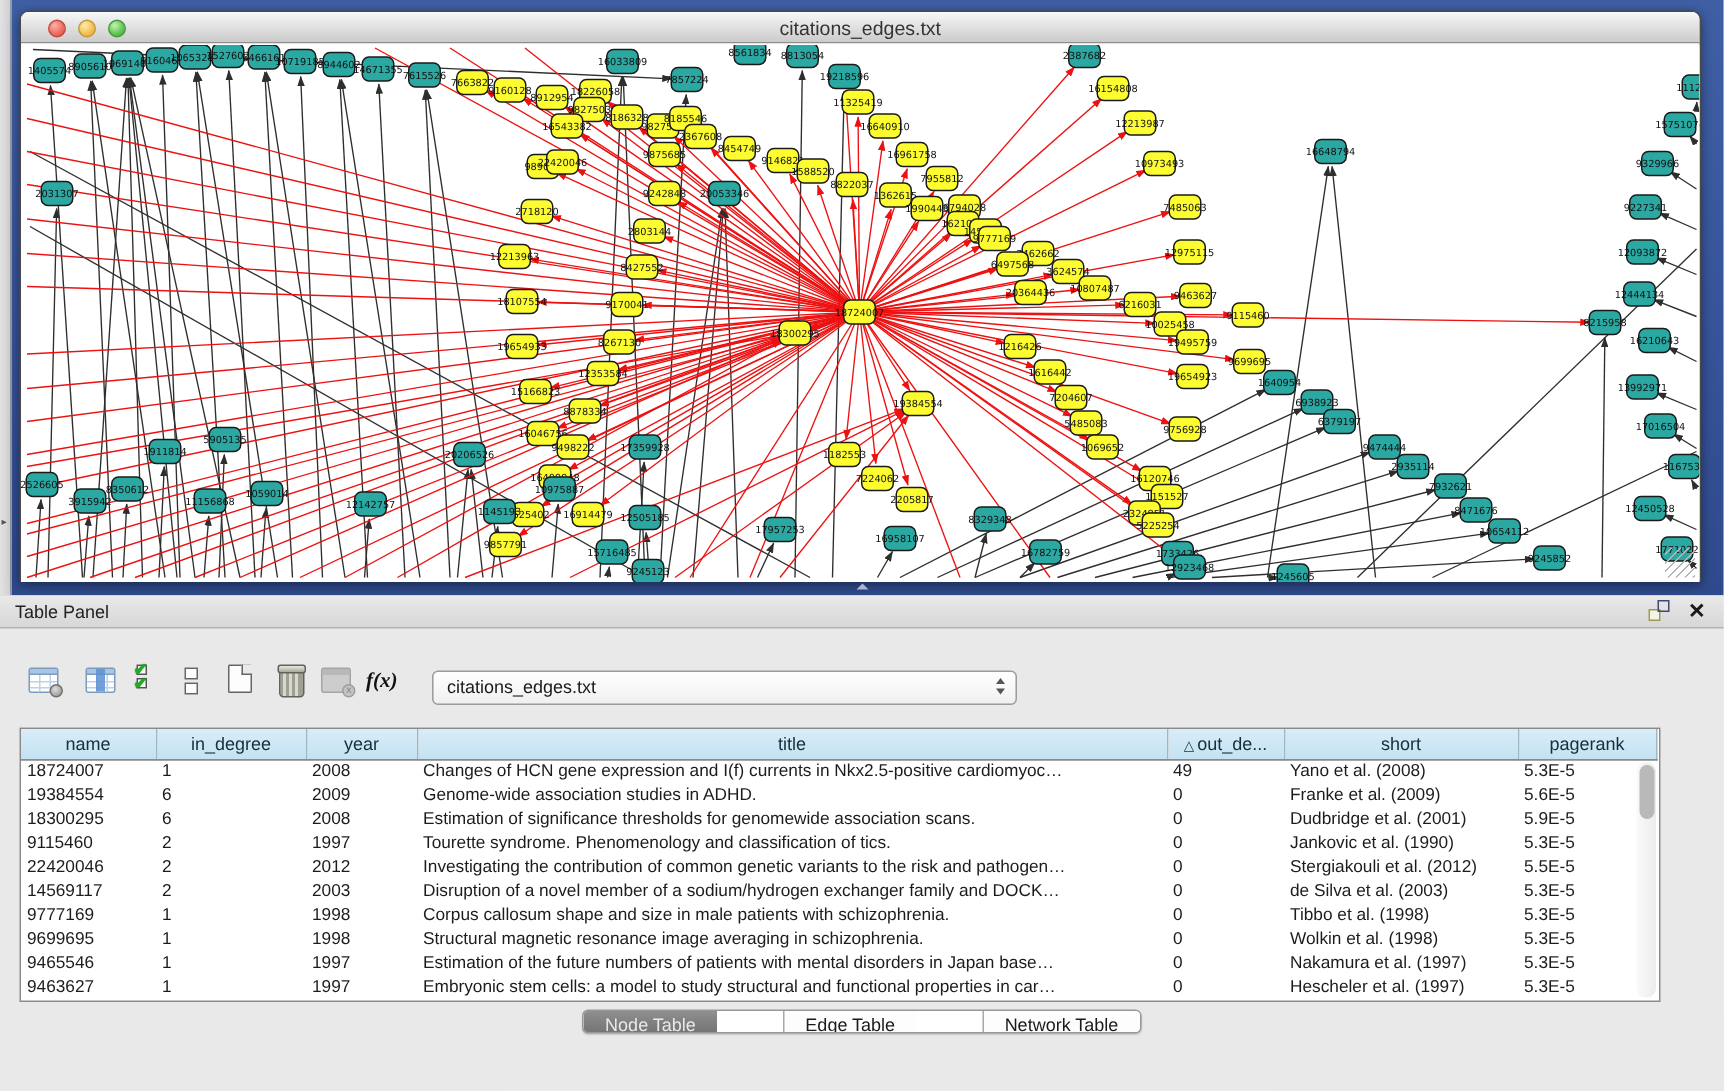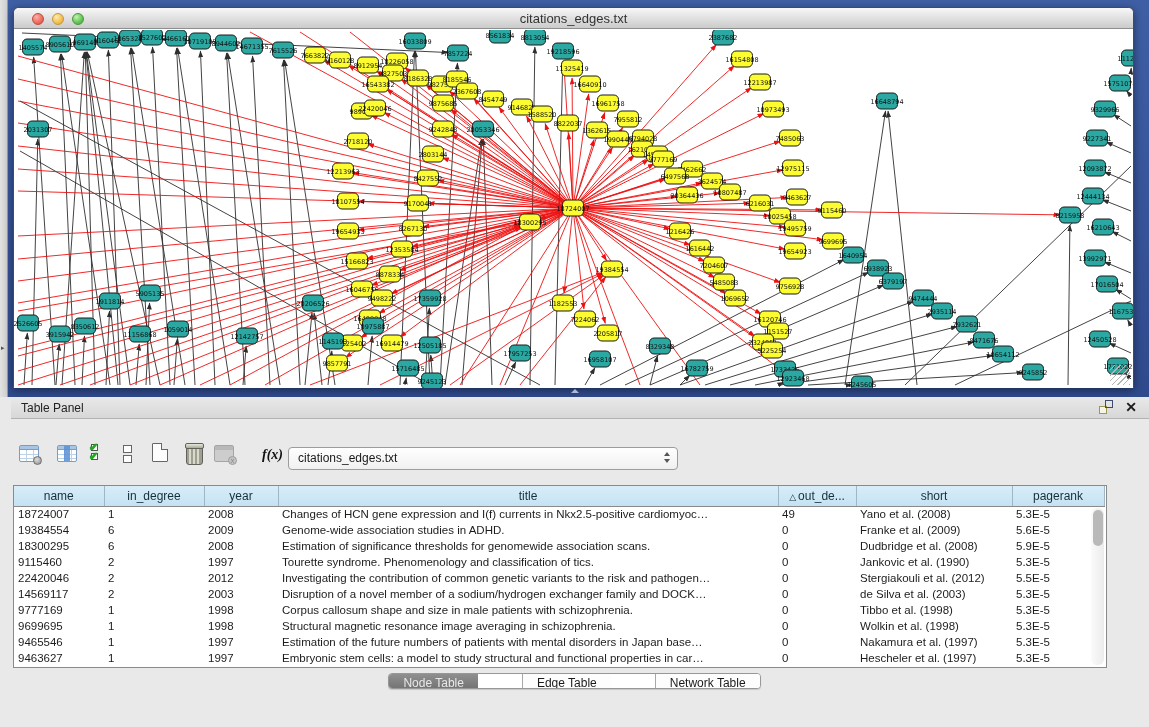--- a/index.html
+++ b/index.html
@@ -31,21 +31,21 @@
   .graph-canvas svg { display:block; }
   .resize-grip { position:absolute; right:3px; bottom:3px; width:20px; height:20px;
     background:repeating-linear-gradient(135deg,transparent 0 3px,#b5b5b5 3px 4px); }
   .split-handle { position:absolute; left:569px; top:389px; width:12px; height:7px; opacity:.8; }
   .split-handle:before { content:""; position:absolute; left:2px; top:0;
     border-left:4px solid transparent; border-right:4px solid transparent; border-bottom:4px solid #cdd6ea; }
 
   
   .table-panel { position:absolute; left:0; top:397px; width:1149px; height:330px; background:#e9e9e9; }
   .panel-header { position:relative; height:22px;
-    background:linear-gradient(180deg,#e9e9e9,#d7d7d7); border-bottom:1px solid #b3b3b3;margin-left:11px; }
+    background:linear-gradient(180deg,#e9e9e9,#d7d7d7); border-bottom:1px solid #b3b3b3; }
   .panel-header .panel-title { position:absolute; left:10px; top:4px; font-size:12px; color:#222; }
   .panel-header .hdr-icons { position:absolute; right:12px; top:3px; display:flex; gap:12px; align-items:center; }
   .float-icon { position:relative; width:14px; height:14px; }
   .float-icon .sq1 { position:absolute; left:0; bottom:0; width:8px; height:8px; border:1.5px solid #9a9a54; background:#f4f4e8;}
   .float-icon .sq2 { position:absolute; right:0; top:0; width:8px; height:8px; border:1.5px solid #3c4b6e; background:transparent;}
   .close-icon { font-size:14px; font-weight:bold; color:#1a1a1a; line-height:14px; }
 
   .toolbar { position:absolute; left:0; top:40px; width:1149px; height:40px; }
   .tool { position:absolute; top:8px; cursor:default; }
   .tbl-ic { width:20px; height:17px; border:1px solid #7d9cbf; background:#fff; border-radius:2px; position:relative; }
@@ -954,21 +954,21 @@
       </div>
     <div class="tool" style="left:186px; top:9px">
         <div class="trash"></div>
       </div>
     <div class="tool" style="left:214px">
       <div class="tbl-gray">
           <div class="hd"></div>
           <div class="x">x</div>
         </div>
     </div>
-    <div class="tool fx" style="left:262px; top:10px">f(x)</div>
+    <div class="tool fx" style="left:244px; top:10px">f(x)</div>
     <div class="combo">
       <span>citations_edges.txt</span>
       <span class="updn">
           <b class="u"></b>
           <b class="d"></b>
         </span>
     </div>
   </div>
 
   <div class="tbl-wrap">
@@ -1011,21 +1011,21 @@
             <td>0</td>
             <td>Franke et al. (2009)</td>
             <td>5.6E-5</td>
           </tr>
           <tr>
             <td>18300295</td>
             <td>6</td>
             <td>2008</td>
             <td>Estimation of significance thresholds for genomewide association scans.</td>
             <td>0</td>
-            <td>Dudbridge et al. (2008)</td>
+            <td>Dudbridge et al. (2001)</td>
             <td>5.9E-5</td>
           </tr>
           <tr>
             <td>9115460</td>
             <td>2</td>
             <td>1997</td>
             <td>Tourette syndrome. Phenomenology and classification of tics.</td>
             <td>0</td>
             <td>Jankovic et al. (1990)</td>
             <td>5.3E-5</td>

